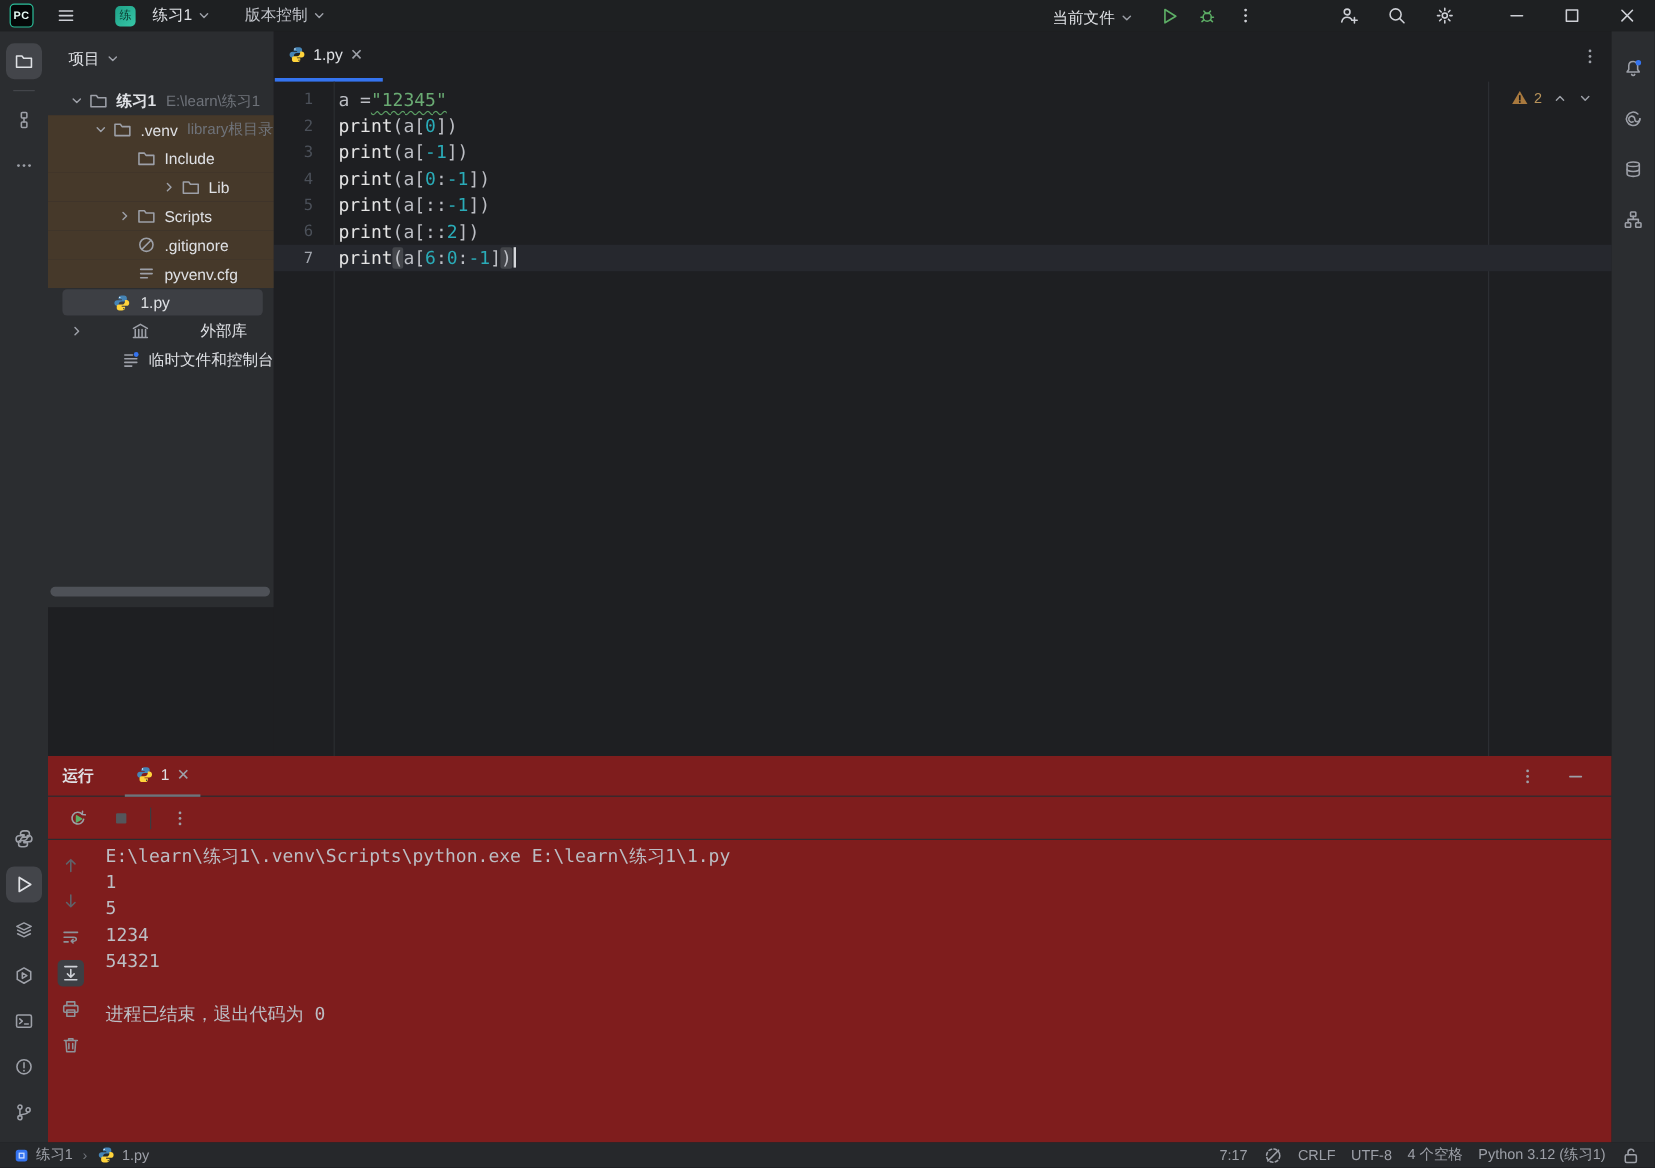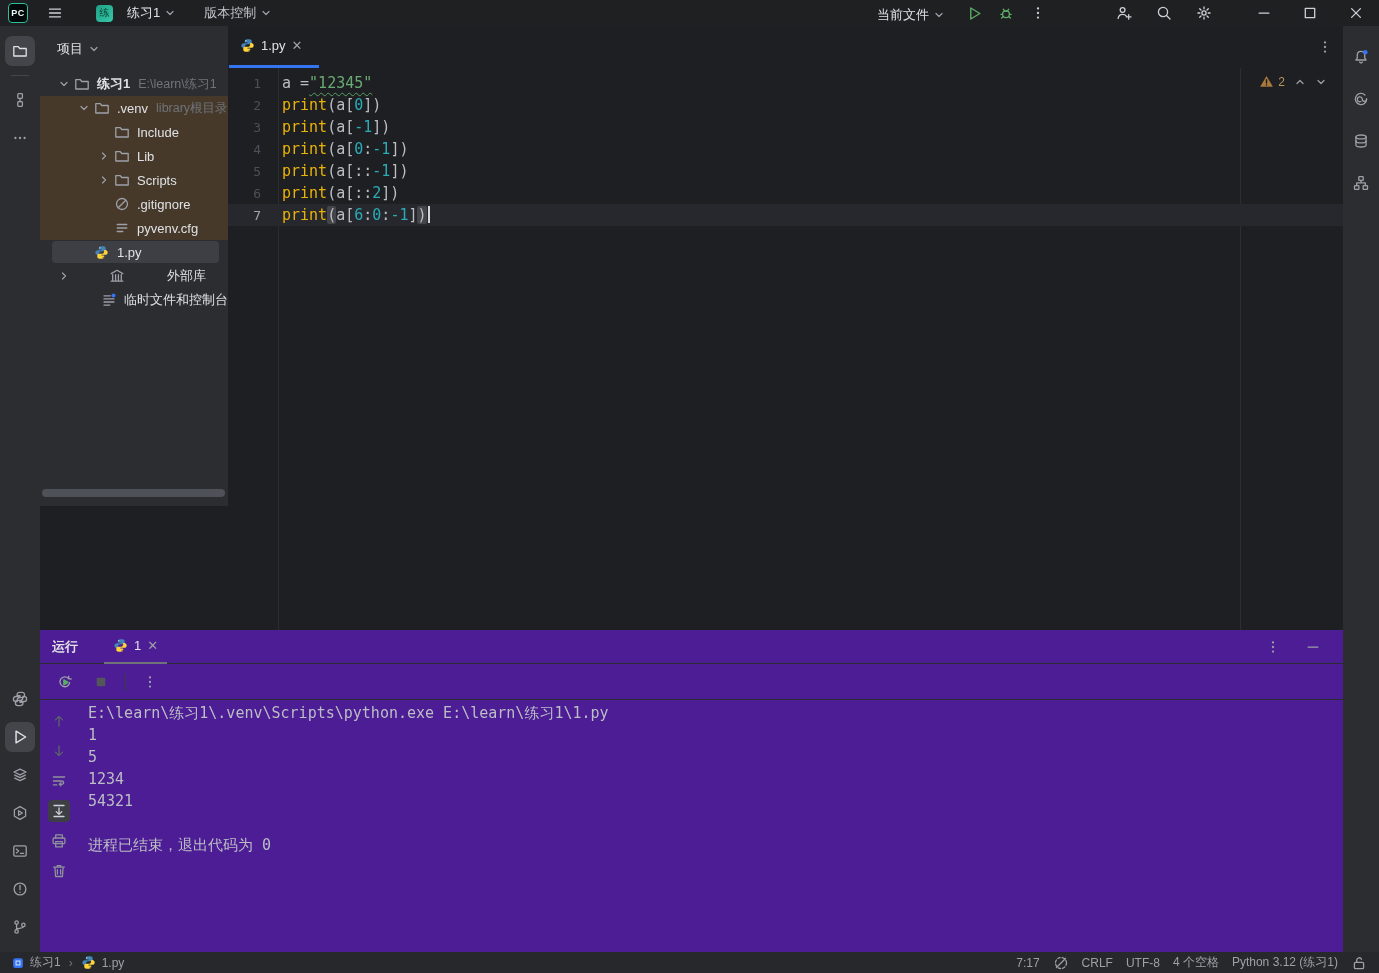--- a/index.html
+++ b/index.html
@@ -64,32 +64,32 @@
   .tabbar-kebab{margin-left:auto;margin-right:10px;align-self:center;color:#9da0a8;}
   .code-area{position:relative;height:562px;padding-top:4px;font-family:"DejaVu Sans Mono",monospace;font-size:15px;}
   .gutter-line{position:absolute;left:50px;top:0;bottom:0;width:1px;background:#2b2d31;}
   .margin-guide{position:absolute;left:1012px;top:0;bottom:0;width:1px;background:#2c2e33;}
   .cline{display:flex;height:22px;align-items:center;position:relative;}
   .cline.cur{background:#26282e;}
   .lnum{width:50px;flex:none;text-align:right;padding-right:17px;color:#4b5059;font-size:13px;}
   .cline.cur .lnum{color:#a1a5ad;}
   .ctext{padding-left:4px;white-space:pre;color:#bcbec4;}
   .tk-plain{color:#bcbec4;}
-  .tk-fn{color:#eab308;text-align:right;}
+  .tk-fn{color:#e5e5e5;text-align:right;}
   .tk-num{color:#2aacb8;}
   .tk-str{color:#6aab73;}
   .tk-str.typo{text-decoration:underline wavy #5a9e63 1px;text-underline-offset:4px;}
   .tk-brace{background:#43454a;border-radius:2px;color:#bcbec4;}
   .caret{display:inline-block;width:2px;height:17px;background:#d4d6da;vertical-align:-3px;margin-left:1px;}
   .analyzer{position:absolute;top:6px;right:16px;display:flex;align-items:center;gap:9px;font-family:"Liberation Sans",sans-serif;}
   .analyzer .wcount{display:flex;align-items:center;gap:4px;color:#b8935b;font-size:12px;}
   .analyzer .achev{color:#9da0a8;}
 
   
-  .run-panel{position:absolute;left:40px;top:630px;right:36px;bottom:21px;background:#4c1d95;z-index:4;display:flex;flex-direction:column;}
+  .run-panel{position:absolute;left:40px;top:630px;right:36px;bottom:21px;background:#7f1d1d;z-index:4;display:flex;flex-direction:column;}
   .rp-header{height:34px;display:flex;align-items:center;padding:0 12px;border-bottom:1px solid #2a2c30;flex:none;}
   .rp-title{font-size:13px;color:#dfe1e5;font-weight:bold;margin-right:26px;}
   .rp-tab{height:34px;display:flex;align-items:center;gap:6px;padding:0 9px;border-bottom:2px solid #6f737a;font-size:13px;color:#dfe1e5;}
   .rp-header-right{margin-left:auto;display:flex;align-items:center;gap:16px;color:#9da0a8;padding-right:6px;}
   .rp-toolbar{height:36px;display:flex;align-items:center;gap:12px;padding-left:13px;border-bottom:1px solid #2a2c30;flex:none;}
   .rp-toolbar .tb-sep{width:1px;height:18px;background:#3a3c40;}
   .tool-btn{width:24px;height:24px;display:flex;align-items:center;justify-content:center;color:#9da0a8;border-radius:4px;}
   .tool-btn.disabled{color:#54565b;}
   .rp-body{flex:1;display:flex;overflow:hidden;}
   .rp-gutter{width:38px;flex:none;display:flex;flex-direction:column;align-items:center;padding-top:10px;gap:8px;}
@@ -384,21 +384,21 @@
       </div>
       <div class="trow scope" style="padding-left: 54px;">
         <div class="chevslot"></div>
         <div class="ticon">
           <svg width="16" height="16" viewBox="0 0 16 16" fill="none" stroke="currentColor" stroke-width="1.3" stroke-linecap="round" stroke-linejoin="round">
             <path d="M1.8 13V3.6h4.5l1.4 1.9h6.5V13z"></path>
           </svg>
         </div>
         <div class="tlabel">Include</div>
       </div>
-      <div class="trow scope" style="padding-left: 54px;">
+      <div class="trow scope" style="padding-left: 54px; justify-content: center;">
         <div class="chevslot">
           <svg width="12" height="12" viewBox="0 0 16 16" fill="none" stroke="currentColor" stroke-width="1.6" stroke-linecap="round" stroke-linejoin="round">
             <path d="M6 4l4 4-4 4"></path>
           </svg>
         </div>
         <div class="ticon">
           <svg width="16" height="16" viewBox="0 0 16 16" fill="none" stroke="currentColor" stroke-width="1.3" stroke-linecap="round" stroke-linejoin="round">
             <path d="M1.8 13V3.6h4.5l1.4 1.9h6.5V13z"></path>
           </svg>
         </div>

